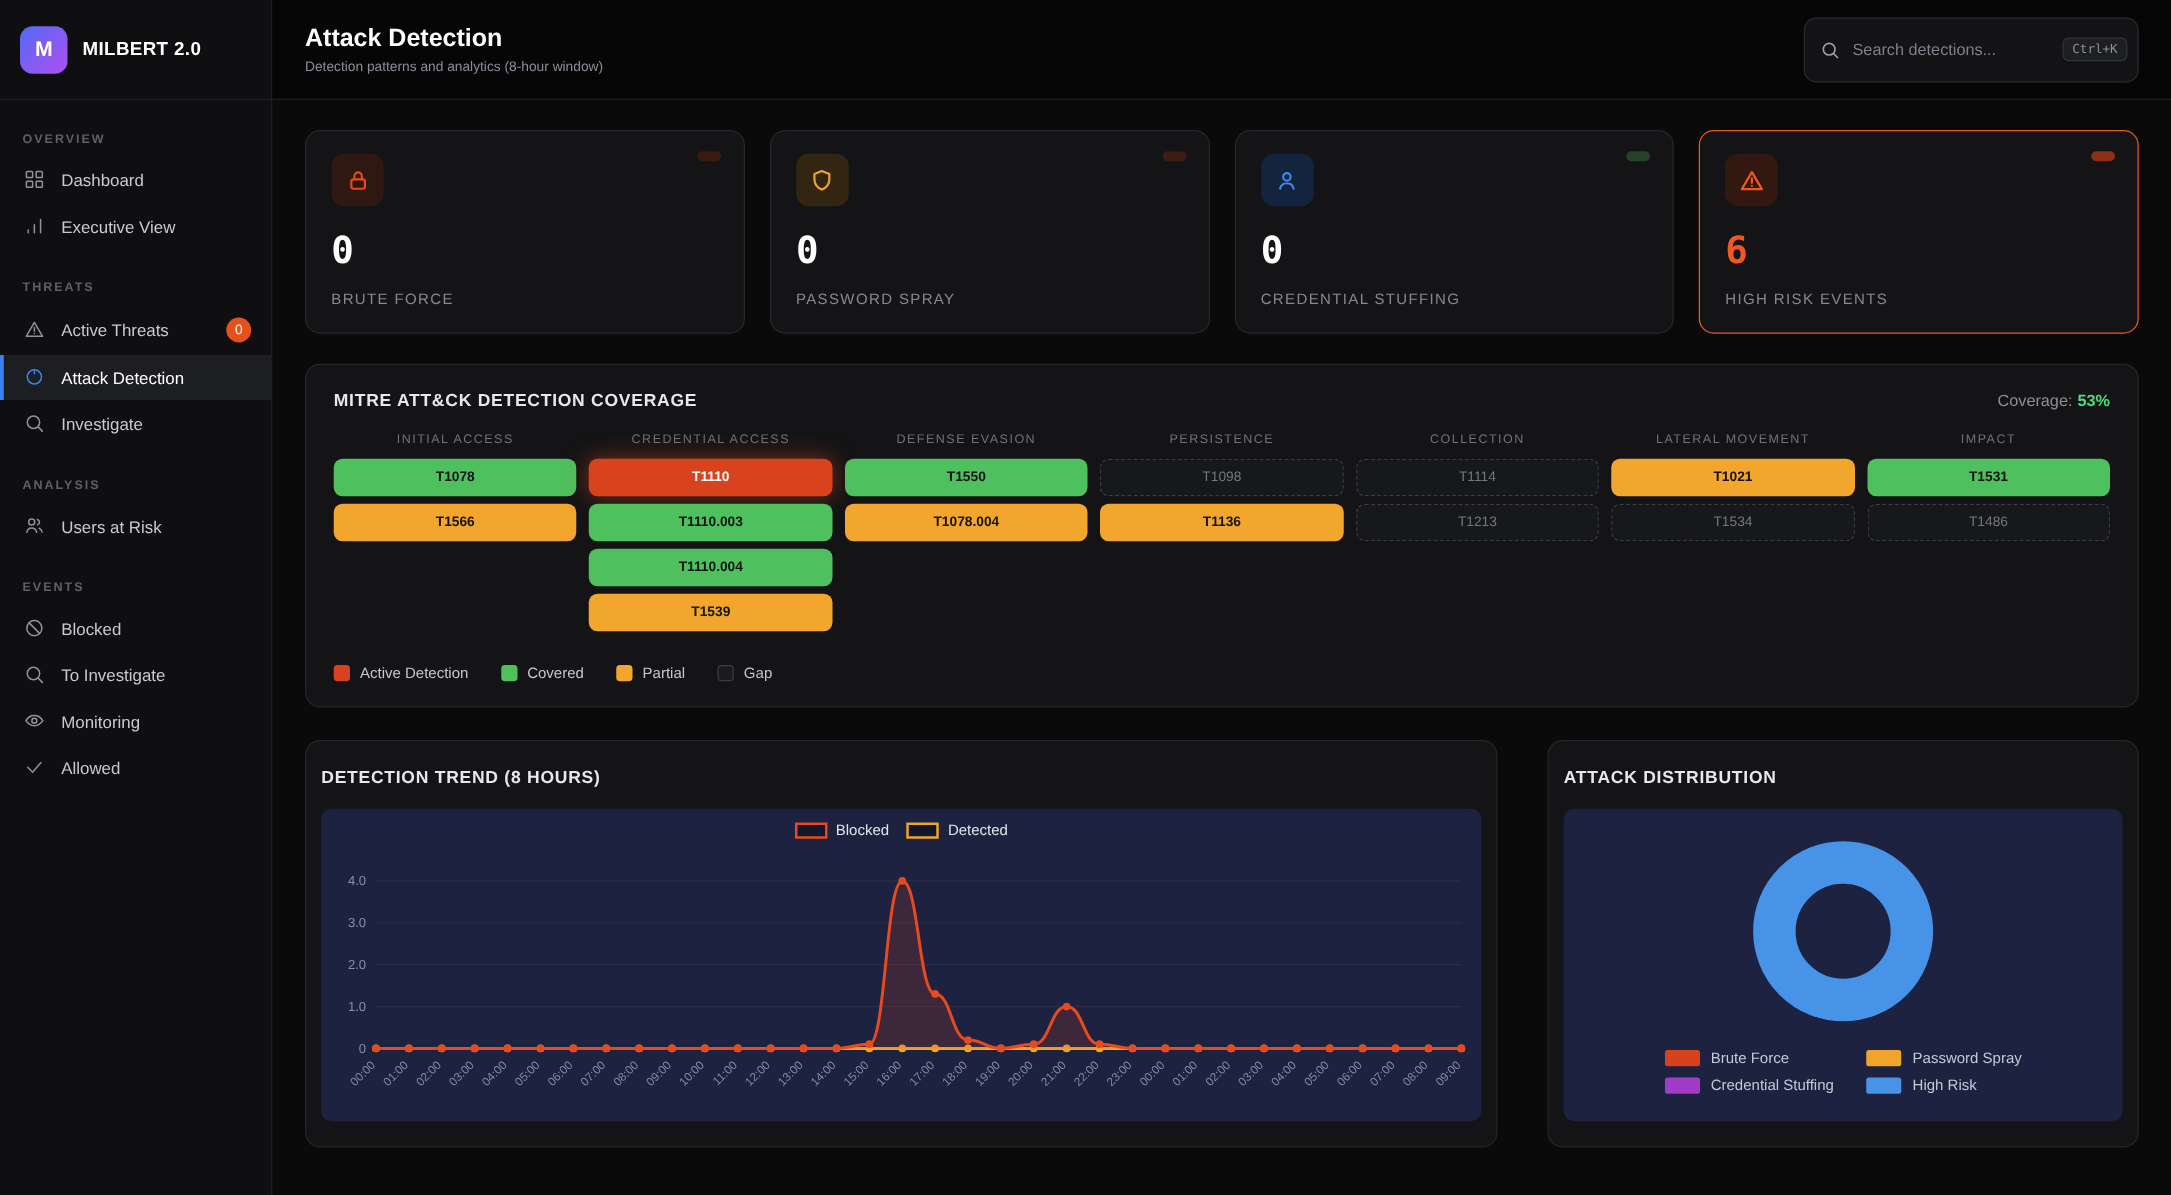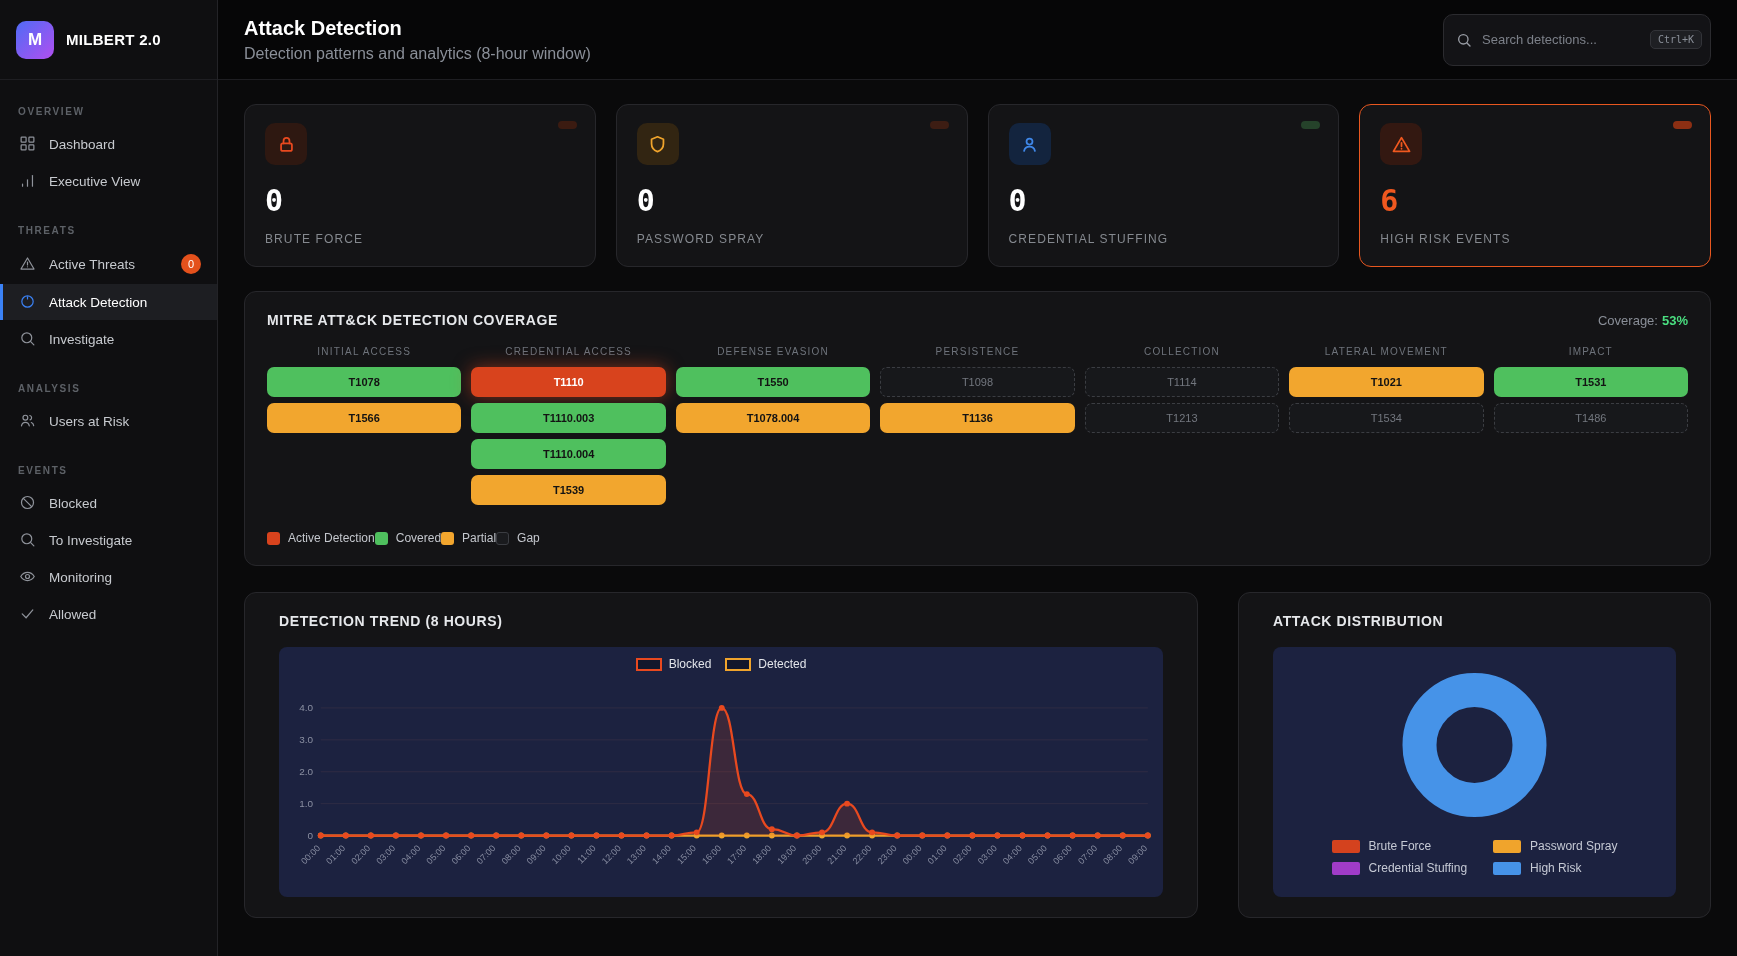--- a/index.html
+++ b/index.html
@@ -22,21 +22,21 @@
   .nav-item.active { background:#1d1e22; border-left-color:#3b82f6; color:#fff; }
   .nav-item.active .nicon { color:#3b82f6; }
   .nav-badge { margin-left:auto; background:#e4511c; color:#fff; font-size:11px; min-width:20px; height:20px; border-radius:10px;
     display:flex; align-items:center; justify-content:center; padding:0 6px; }
 
   
   .main { flex:1; display:flex; flex-direction:column; background:#0a0a0b; }
   .topbar { height:80px; min-height:80px; display:flex; align-items:center; justify-content:space-between;
     padding:0 26px; border-bottom:1px solid #1e1e22; background:#060607; }
   .page-title { font-size:20px; font-weight:bold; color:#fff; }
-  .page-sub { font-size:16px; color:#8a8f98; margin-top:5px; }
+  .page-sub { font-size:11px; color:#8a8f98; margin-top:5px; }
   .search { display:flex; align-items:center; gap:10px; width:268px; height:52px; background:#131316;
     border:1px solid #2b2b2f; border-radius:10px; padding:0 8px 0 12px; }
   .search .sicon { color:#9a9ea6; display:flex; }
   .search input { flex:1; background:transparent; border:none; outline:none; color:#d3d6db; font-size:13px;
     font-family:"Liberation Sans", sans-serif; min-width:0; }
   .search input::placeholder { color:#7c8089; }
   .kbd { font-family:"DejaVu Sans Mono", monospace; font-size:10px; color:#8a8f98; background:#1e1f23;
     border:1px solid #323338; border-radius:5px; padding:3px 7px; }
 
   .content { padding:24px 26px 0 26px; }
@@ -56,28 +56,28 @@
   .panel-title { font-size:14px; font-weight:bold; letter-spacing:.6px; color:#e6e8eb; }
   .coverage { font-size:13px; color:#8a8f98; }
   .coverage b { color:#4ade80; margin-left:4px; }
   .mitre-grid { display:grid; grid-template-columns:repeat(7,1fr); gap:10px; margin-top:18px; }
   .mitre-col-title { text-align:center; font-size:10px; letter-spacing:1.2px; color:#6e737b; margin-bottom:10px; }
   .chips { display:flex; flex-direction:column; gap:6px; }
   .chip { height:30px; border-radius:7px; display:flex; align-items:center; justify-content:center;
     font-size:11px; font-weight:bold; color:#131313; cursor:pointer; }
   .chip.active { color:#fff; box-shadow:0 0 18px rgba(232,73,31,.5); }
   .chip.gap { background:#17181b !important; border:1px dashed #3b3d42; color:#73777f; font-weight:normal;text-align:center; }
-  .mitre-legend { display:flex; margin-top:26px; align-items:center; }
+  .mitre-legend { display:flex; gap:26px; margin-top:26px; align-items:center; }
   .mlg { display:flex; align-items:center; gap:8px; font-size:12px; color:#c4c7cd; }
   .mlg .sw { width:13px; height:13px; border-radius:3px; }
   .mlg .sw.gapsw { background:#1a1b1e; border:1px solid #3b3d42; }
 
   
   .bottom { display:grid; grid-template-columns:1fr 473px; gap:40px; margin-top:26px; }
-  .chart-card { background:#141416; border:1px solid #27272b; border-radius:12px; padding:20px 34px; }
+  .chart-card { background:#141416; border:1px solid #27272b; border-radius:12px; padding:20px 12px; }
   .chart-panel { margin-top:18px; background:#1c2240; border-radius:8px; height:250px; position:relative; overflow:hidden; }
   .trend-legend { position:absolute; top:10px; left:0; right:0; display:flex; justify-content:center; gap:14px; z-index:2; }
   .tlg { display:flex; align-items:center; gap:7px; font-size:12px; color:#e3e5ea; }
   .tlg .box { width:26px; height:13px; border:2px solid; background:rgba(0,0,0,.3); }
   .trend-svg, .dist-wrap { width:100%; height:100%; }
   .dist-panel { margin-top:18px; background:#1c2240; border-radius:8px; height:250px; display:flex; flex-direction:column;
     align-items:center; justify-content:flex-start; padding-top:12px; }
   .dist-legend { display:grid; grid-template-columns:auto auto; gap:8px 26px; margin-top:8px; }
   .dlg { display:flex; align-items:center; gap:9px; font-size:12px; color:#c5c9d4; }
   .dlg .sw { width:28px; height:13px; border-radius:2px; }

